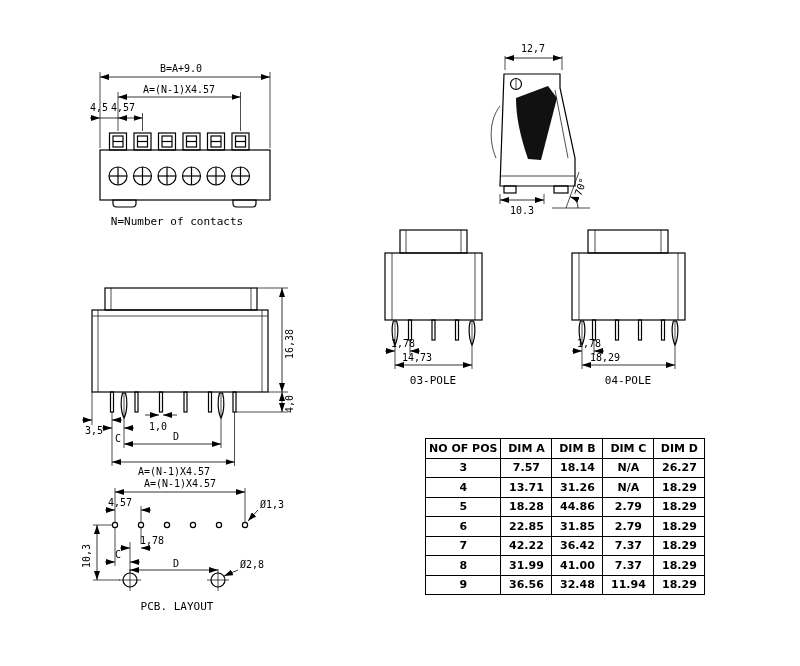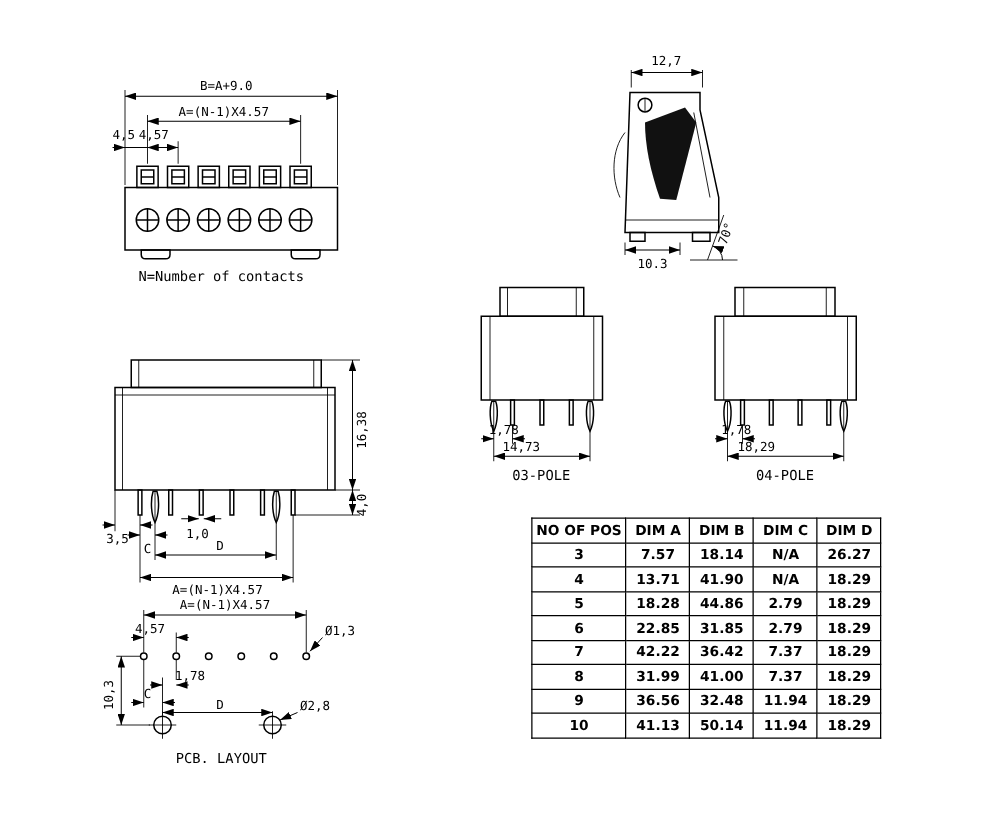--- a/index.html
+++ b/index.html
@@ -7,21 +7,21 @@
   body { width:800px; height:666px; font-family:"DejaVu Sans Mono", monospace; }
   .canvas { position:relative; width:800px; height:666px; background:#ffffff; overflow:hidden; }
   svg.v { position:absolute; }
   .ol2 { fill:none; stroke:#000; stroke-width:1.2; }
   .thin { fill:none; stroke:#000; stroke-width:0.7; }
   .dim { fill:none; stroke:#000; stroke-width:0.8; }
   .blk { fill:#111; stroke:none; }
   text.t { font-family:"DejaVu Sans Mono", monospace; font-size:10px; fill:#000; stroke:none; }
   text.tt { font-family:"DejaVu Sans Mono", monospace; font-size:11px; fill:#000; stroke:none; }
   marker path { fill:#000; stroke:none; }
-  table.spec { position:absolute; left:425px; top:414px; border-collapse:collapse; background:#fff; }
+  table.spec { position:absolute; left:425px; top:438px; border-collapse:collapse; background:#fff; }
   table.spec th, table.spec td { border:1.5px solid #000; font:bold 11px "DejaVu Sans", sans-serif;
     text-align:center; height:19.5px; padding:0 3px; width:51px; white-space:nowrap; }
   table.spec th:first-child, table.spec td:first-child { width:60px; }
 </style>
 </head>
 <body>
 
 <div class="canvas">
 
   <svg class="v" style="left:85px; top:58px;" width="210" height="172" viewBox="0 0 210 172">
@@ -342,21 +342,21 @@
         <tr>
           <td>3</td>
           <td>7.57</td>
           <td>18.14</td>
           <td>N/A</td>
           <td>26.27</td>
         </tr>
         <tr>
           <td>4</td>
           <td>13.71</td>
-          <td>41.90</td>
+          <td>31.26</td>
           <td>N/A</td>
           <td>18.29</td>
         </tr>
         <tr>
           <td>5</td>
           <td>18.28</td>
           <td>44.86</td>
           <td>2.79</td>
           <td>18.29</td>
         </tr>
@@ -381,23 +381,16 @@
           <td>7.37</td>
           <td>18.29</td>
         </tr>
         <tr>
           <td>9</td>
           <td>36.56</td>
           <td>32.48</td>
           <td>11.94</td>
           <td>18.29</td>
         </tr>
-        <tr>
-          <td>10</td>
-          <td>41.13</td>
-          <td>50.14</td>
-          <td>11.94</td>
-          <td>18.29</td>
-        </tr>
       </tbody>
   </table>
 
 </div>
 
 </body></html>

